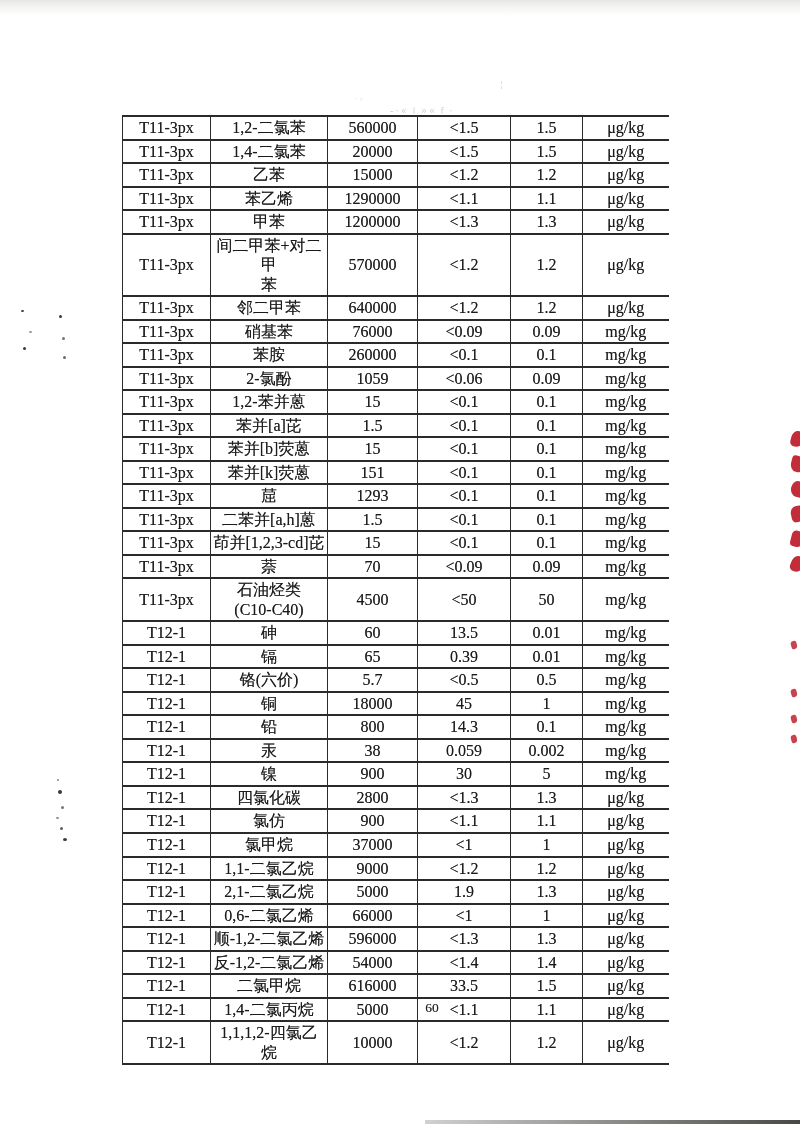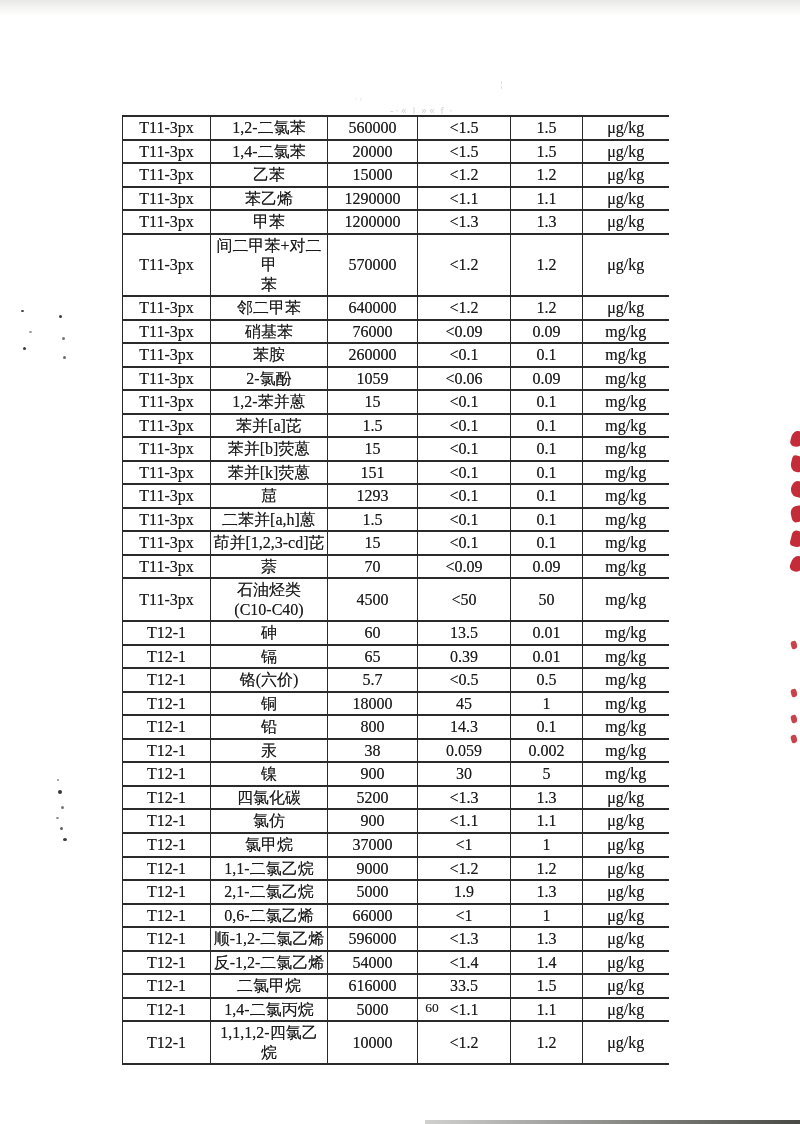--- a/index.html
+++ b/index.html
@@ -330,21 +330,21 @@
       <td class="analyte">镍</td>
       <td>900</td>
       <td>30</td>
       <td>5</td>
       <td class="unit">mg/kg</td>
     </tr>
 
     <tr>
       <td>T12-1</td>
       <td class="analyte">四氯化碳</td>
-      <td>5200</td>
+      <td>2800</td>
       <td>&lt;1.3</td>
       <td>1.3</td>
       <td class="unit">μg/kg</td>
     </tr>
 
     <tr>
       <td>T12-1</td>
       <td class="analyte">氯仿</td>
       <td>900</td>
       <td>&lt;1.1</td>

